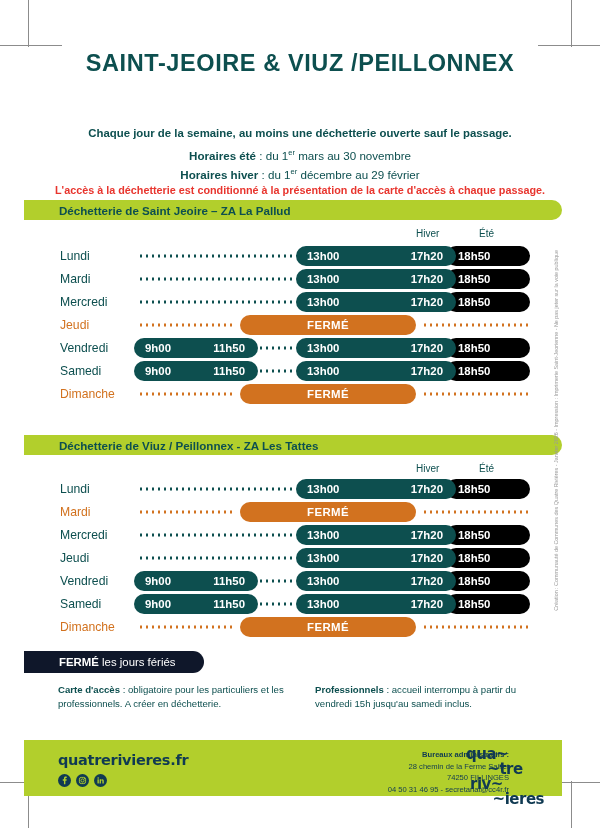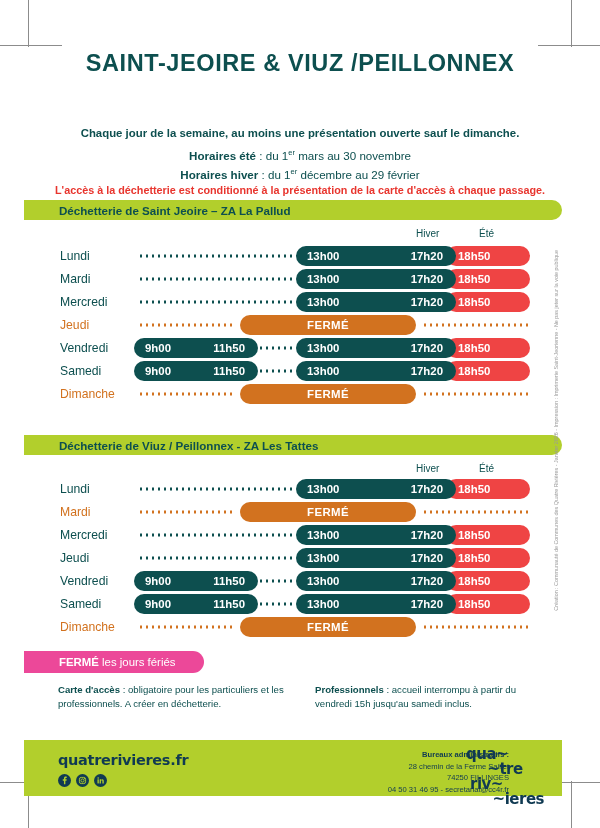--- a/index.html
+++ b/index.html
@@ -104,21 +104,21 @@
     background-image:radial-gradient(circle, #d2721f 1.3px, transparent 1.4px);
   }
 
   .seg{
     position:absolute;top:0;height:20px;border-radius:10px;
     font-family:"Liberation Sans", sans-serif;
     font-size:11.4px;font-weight:bold;color:#ffffff;
     display:flex;align-items:center;
   }
   .seg.dark{background:#0d4f4f;}
-  .seg.green{background:#ef4444;}
+  .seg.green{background:#000000;}
   .seg.orange{background:#d2721f;justify-content:center;letter-spacing:0.4px;}
   .seg .t-left{position:absolute;left:11px;text-align:center;}
   .seg .t-right{position:absolute;right:13px;}
   .seg .t-center{width:100%;text-align:center;}
 
   
   .seg-morning{left:0px;width:124px;}
   
   .dots-mid{left:124px;width:34px;}
   
@@ -128,21 +128,21 @@
   
   .dots-lead{left:4px;width:154px;}
   
   .seg-closed{left:106px;width:176px;}
   .dots-cl-left{left:4px;width:98px;}
   .dots-cl-right{left:288px;width:106px;}
 
   
   .ferie{
     position:absolute;left:24px;width:180px;height:22px;
-    background:#ec4899;border-radius:0 11px 11px 0;
+    background:#0f172a;border-radius:0 11px 11px 0;
   }
   .ferie .lbl{
     position:absolute;left:35px;top:50%;transform:translateY(-50%);
     font-family:"Liberation Sans", sans-serif;
     font-size:11.4px;color:#ffffff;white-space:nowrap;
   }
   .ferie .lbl b{font-weight:bold;}
 
   .note{
     position:absolute;
@@ -200,21 +200,21 @@
   <span class="cmark cm-tr-v"></span>
   <span class="cmark cm-bl-h"></span>
   <span class="cmark cm-bl-v"></span>
   <span class="cmark cm-br-h"></span>
   <span class="cmark cm-br-v"></span>
 
   <div class="title-wrap">
     <div class="title-sub">SAINT-JEOIRE  &amp;  VIUZ /PEILLONNEX</div>
   </div>
 
-  <div class="intro">Chaque jour de la semaine, au moins une présentation ouverte sauf le dimanche.</div>
+  <div class="intro">Chaque jour de la semaine, au moins une déchetterie ouverte sauf le passage.</div>
 
   <div class="season season-1">
     <b>Horaires été</b><span> : du 1</span><sup>er</sup><span> mars au 30 novembre</span>
   </div>
   <div class="season season-2">
     <b>Horaires hiver</b><span> : du 1</span><sup>er</sup><span> décembre au 29 février</span>
   </div>
 
   <div class="warning">L'accès à la déchetterie est conditionné à la présentation de la carte d'accès à chaque passage.</div>
 

